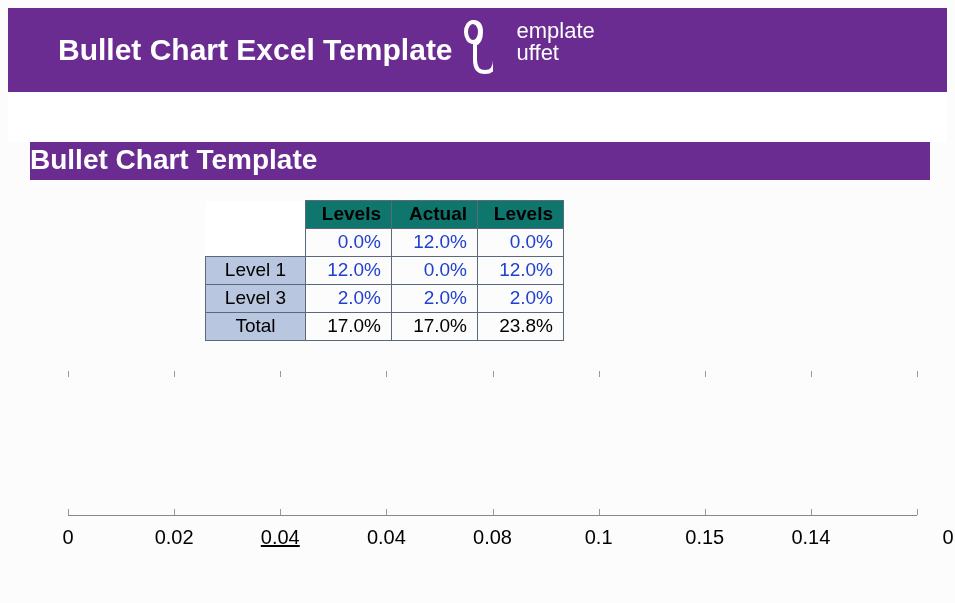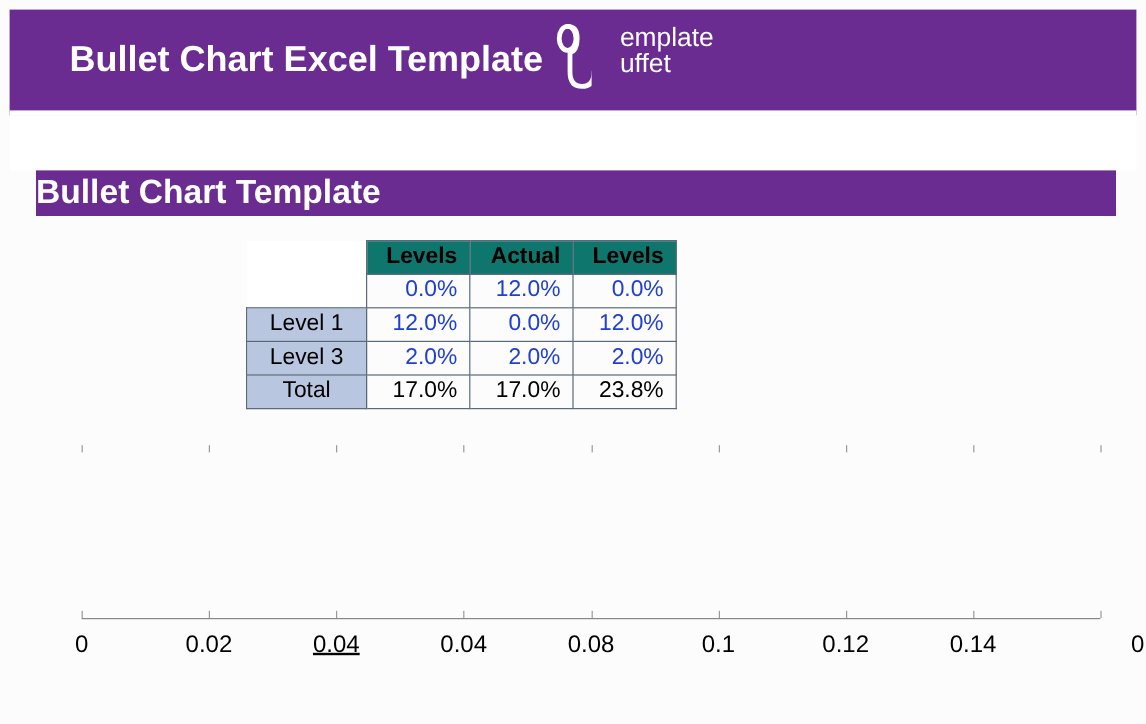--- a/index.html
+++ b/index.html
@@ -218,17 +218,17 @@
       <div class="grid-tick-top" style="left: 100%;"></div>
       <div class="grid-tick-bot" style="left: 100%;"></div>
     </div>
   <div class="xaxis" id="xaxis">
       <div class="xlabel" style="left: 0%;">0</div>
       <div class="xlabel" style="left: 12.5%;">0.02</div>
       <div class="xlabel" style="left: 25%; text-decoration: underline;">0.04</div>
       <div class="xlabel" style="left: 37.5%;">0.04</div>
       <div class="xlabel" style="left: 50%;">0.08</div>
       <div class="xlabel" style="left: 62.5%;">0.1</div>
-      <div class="xlabel" style="left: 75%;">0.12</div>
+      <div class="xlabel" style="left: 75%;">0.15</div>
       <div class="xlabel" style="left: 87.5%;">0.14</div>
       <div class="xlabel" style="left: 100%; margin-left: 45px;">0.16</div>
     </div>
 </div>
 
 </body></html>

